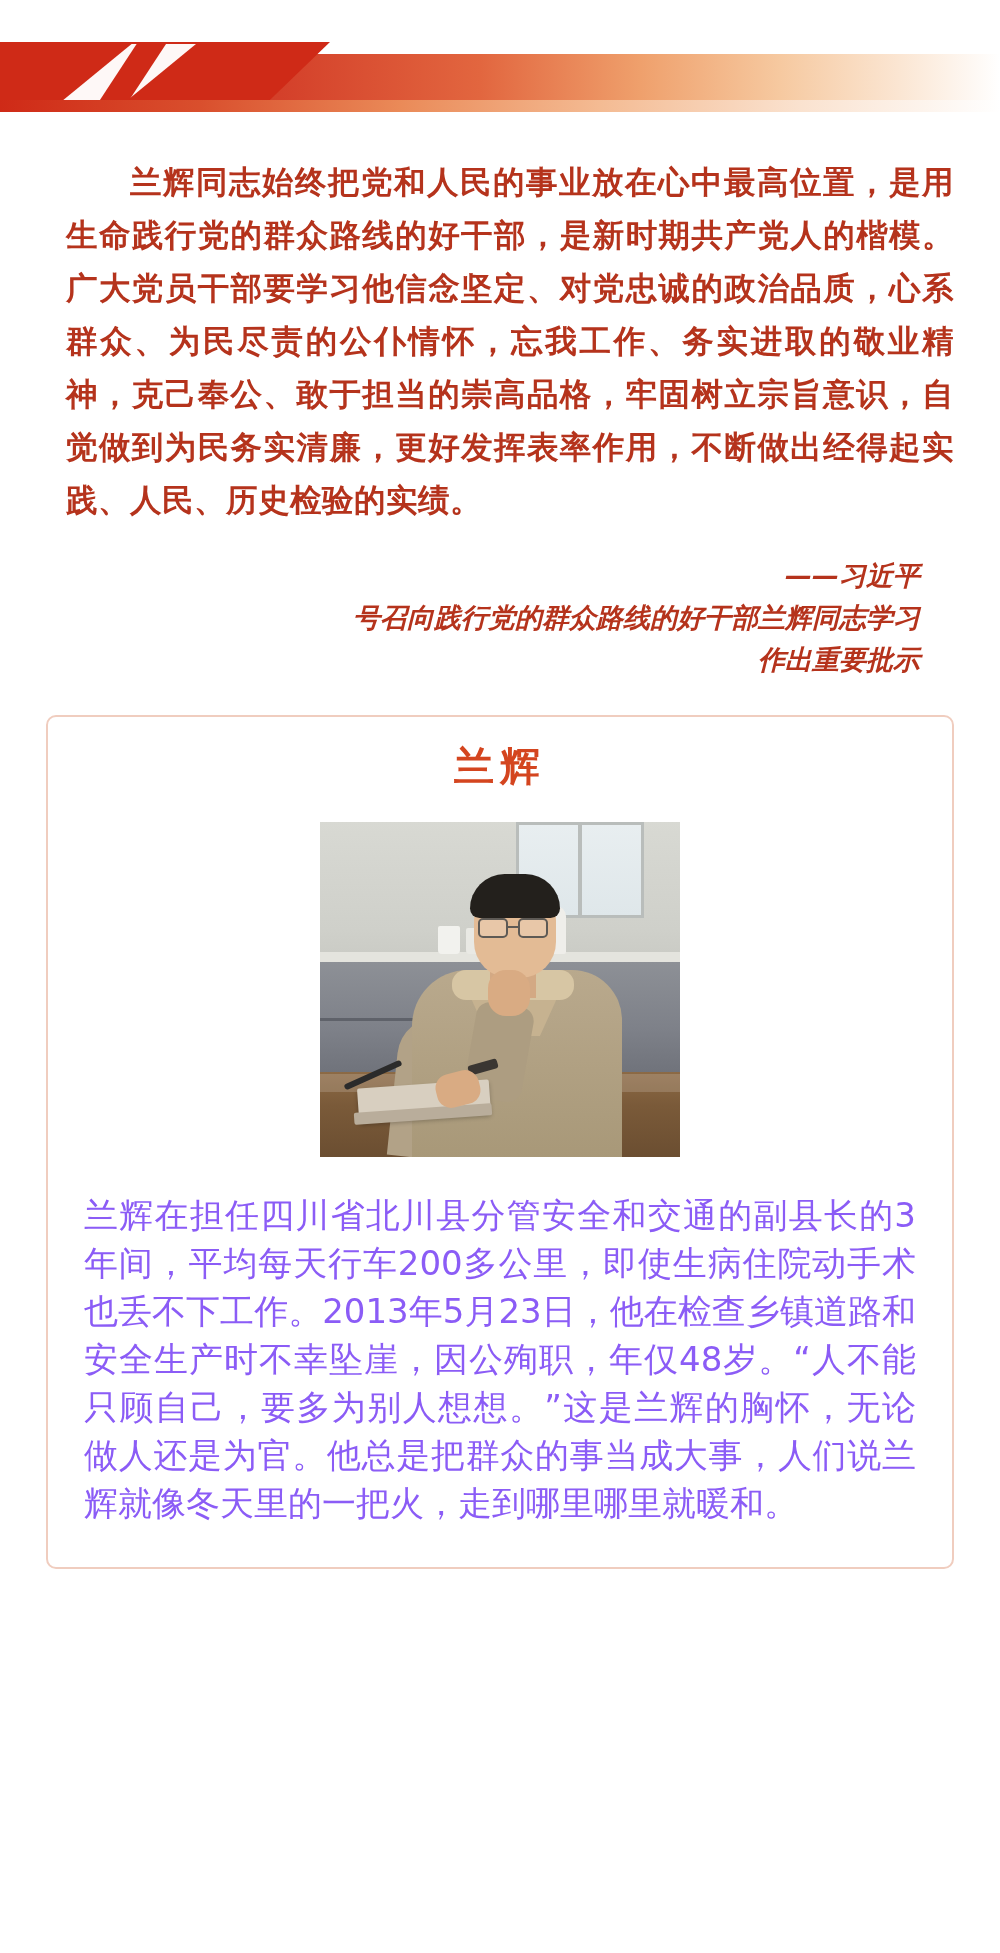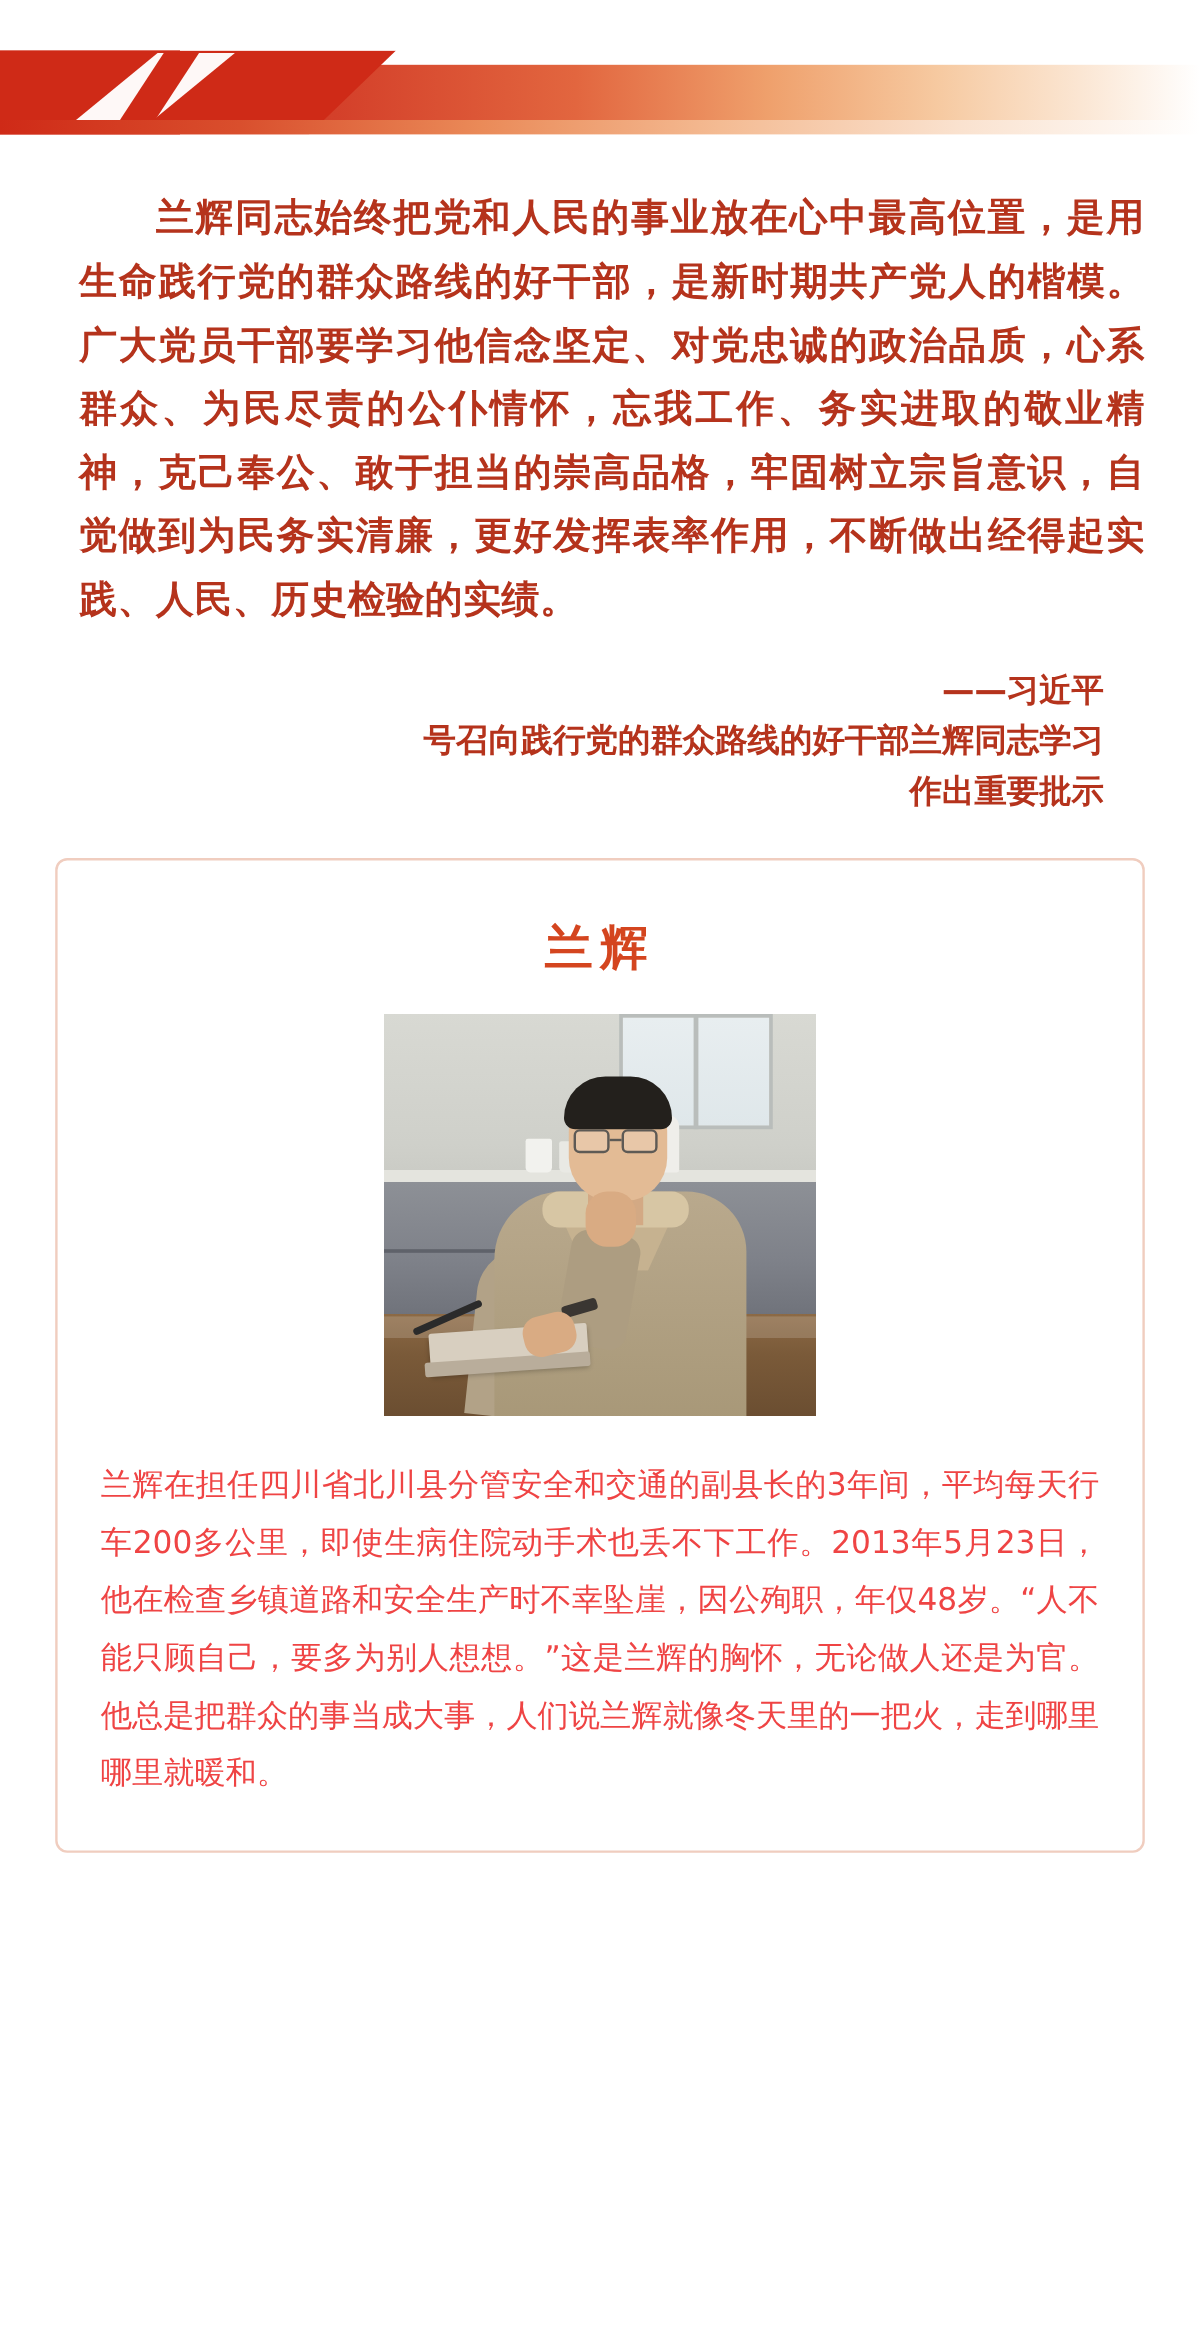--- a/index.html
+++ b/index.html
@@ -107,29 +107,29 @@
 
   .attribution {
     margin-top: 28px;
     text-align: right;
     color: #b5331c;
     font-size: 27px;
     line-height: 42px;
     font-weight: 600;
     padding-right: 34px;
   }
-  .attribution div { white-space: nowrap; }
+  .attribution div { white-space: nowrap; font-style: italic; }
 
   
   .card {
     margin: 34px 46px 12px 46px;
     border: 2px solid #f0cdbf;
     border-radius: 10px;
     background: #ffffff;
-    padding: 45px 30px 40px 30px;
+    padding: 22px 30px 40px 30px;
   }
   .card-title {
     text-align: center;
     color: #d4451f;
     font-size: 40px;
     font-weight: 800;
     letter-spacing: 6px;
     margin-bottom: 28px;
   }
 
@@ -269,22 +269,22 @@
     background: #3a3632; border-radius: 3px; transform: rotate(-16deg);
   }
   .ph-hand2 {
     position: absolute; left: 116px; top: 250px; width: 44px; height: 34px;
     background: #d9ab83; border-radius: 14px; transform: rotate(-14deg);
   }
 
   
   .body-text {
     margin-top: 34px;
-    color: #ef4444;
-    font-size: 26px;
+    color: #8b5cf6;
+    font-size: 34px;
     line-height: 48px;
     text-align: justify;
     text-justify: inter-ideograph;
     text-indent: 0;
     padding: 0 6px;
   }
 </style>
 </head>
 <body>
 

